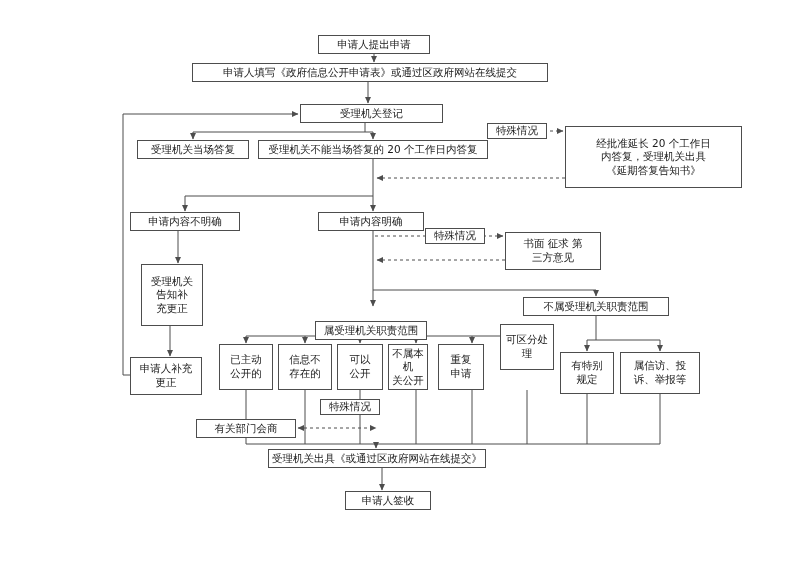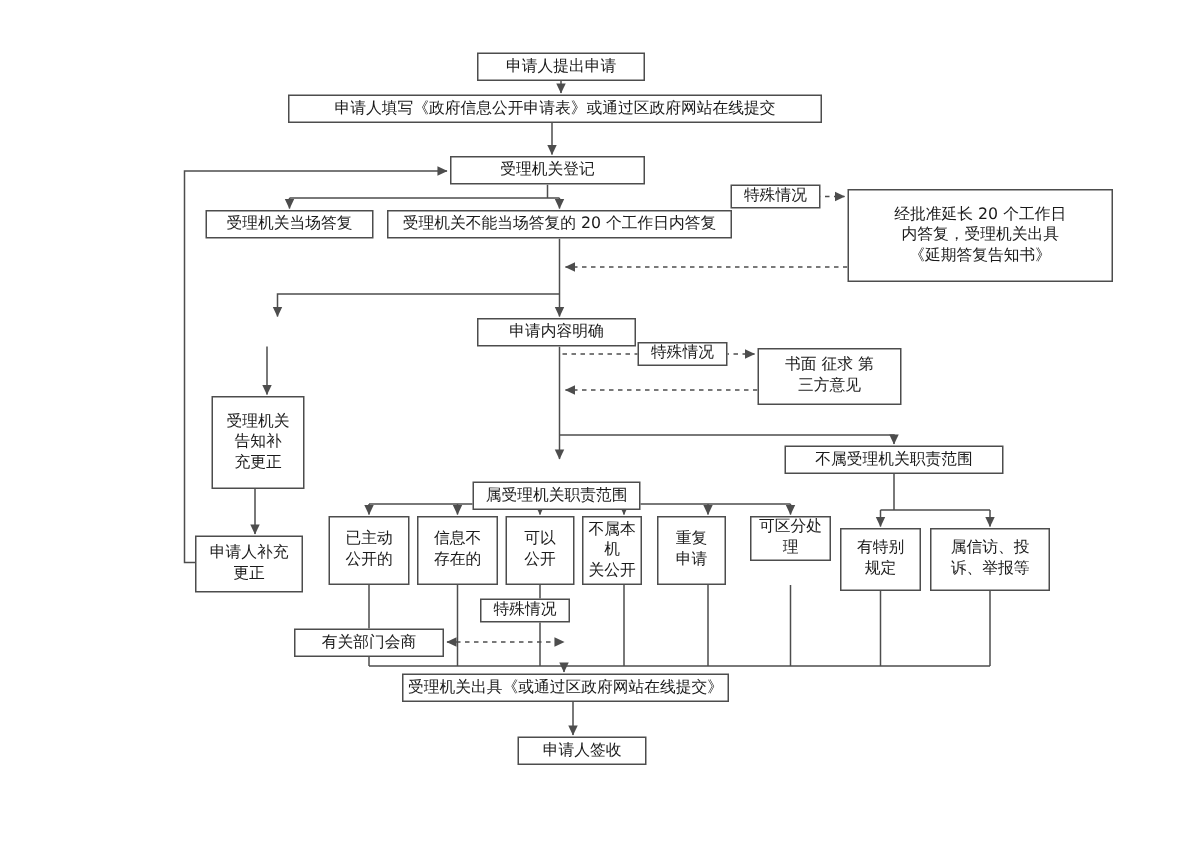--- a/index.html
+++ b/index.html
@@ -90,27 +90,28 @@
       <line class="dashed" x1="490" y1="131" x2="563" y2="131" marker-end="url(#arr)"></line>
       <line class="dashed" x1="565" y1="178" x2="377" y2="178" marker-end="url(#arr)"></line>
       <line class="dashed" x1="375" y1="236" x2="503" y2="236" marker-end="url(#arr)"></line>
       <line class="dashed" x1="505" y1="260" x2="377" y2="260" marker-end="url(#arr)"></line>
       <line class="dashed" x1="298" y1="428" x2="376" y2="428" marker-start="url(#arr)" marker-end="url(#arr)"></line>
     </g>
   </svg>
 
   <div class="node" style="left:192px;top:63px;width:356px;height:19px">申请人填写《政府信息公开申请表》或通过区政府网站在线提交</div>
   <div class="node" style="left:318px;top:35px;width:112px;height:19px">申请人提出申请</div>
-  <div class="node" style="left:300px;top:104px;width:130px;height:19px">受理机关登记</div>
+  <div class="node" style="left:300px;top:104px;width:143px;height:19px">受理机关登记</div>
   <div class="node" style="left:487px;top:123px;width:60px;height:16px">特殊情况</div>
   <div class="node" style="left:137px;top:140px;width:112px;height:19px">受理机关当场答复</div>
   <div class="node" style="left:258px;top:140px;width:230px;height:19px">受理机关不能当场答复的 20 个工作日内答复</div>
   <div class="node" style="left:565px;top:126px;width:177px;height:62px">经批准延长 20 个工作日
 内答复，受理机关出具
 《延期答复告知书》</div>
+  <div class="node" style="left:130px;top:212px;width:110px;height:19px">申请内容不明确</div>
   <div class="node" style="left:318px;top:212px;width:106px;height:19px">申请内容明确</div>
   <div class="node" style="left:425px;top:228px;width:60px;height:16px">特殊情况</div>
   <div class="node" style="left:505px;top:232px;width:96px;height:38px">书面 征求 第
 三方意见</div>
   <div class="node" style="left:141px;top:264px;width:62px;height:62px">受理机关
 告知补
 充更正</div>
   <div class="node" style="left:315px;top:321px;width:112px;height:19px">属受理机关职责范围</div>
   <div class="node" style="left:523px;top:297px;width:146px;height:19px">不属受理机关职责范围</div>
   <div class="node" style="left:130px;top:357px;width:72px;height:38px">申请人补充
@@ -118,21 +119,21 @@
   <div class="node" style="left:219px;top:344px;width:54px;height:46px">已主动
 公开的</div>
   <div class="node" style="left:278px;top:344px;width:54px;height:46px">信息不
 存在的</div>
   <div class="node" style="left:337px;top:344px;width:46px;height:46px">可以
 公开</div>
   <div class="node" style="left:388px;top:344px;width:40px;height:46px">不属本机
 关公开</div>
   <div class="node" style="left:438px;top:344px;width:46px;height:46px">重复
 申请</div>
-  <div class="node" style="left:500px;top:344px;width:54px;height:30px">可区分处
+  <div class="node" style="left:500px;top:324px;width:54px;height:46px">可区分处
 理</div>
   <div class="node" style="left:560px;top:352px;width:54px;height:42px">有特别
 规定</div>
   <div class="node" style="left:620px;top:352px;width:80px;height:42px">属信访、投
 诉、举报等</div>
   <div class="node" style="left:320px;top:399px;width:60px;height:16px">特殊情况</div>
   <div class="node" style="left:196px;top:419px;width:100px;height:19px">有关部门会商</div>
   <div class="node" style="left:268px;top:449px;width:218px;height:19px">受理机关出具《或通过区政府网站在线提交》</div>
   <div class="node" style="left:345px;top:491px;width:86px;height:19px">申请人签收</div>
 

